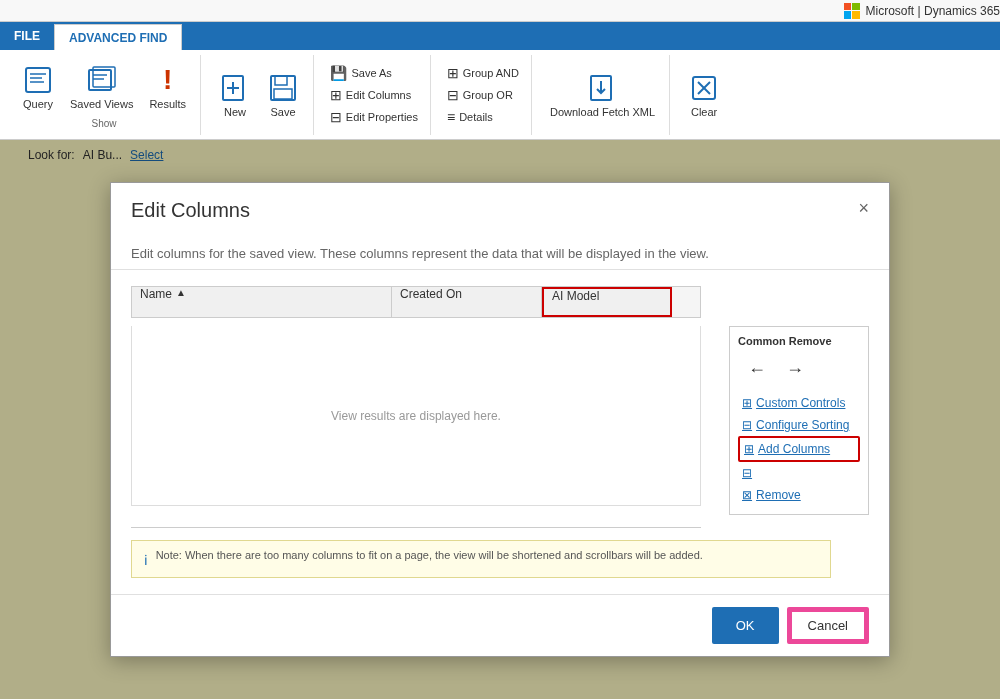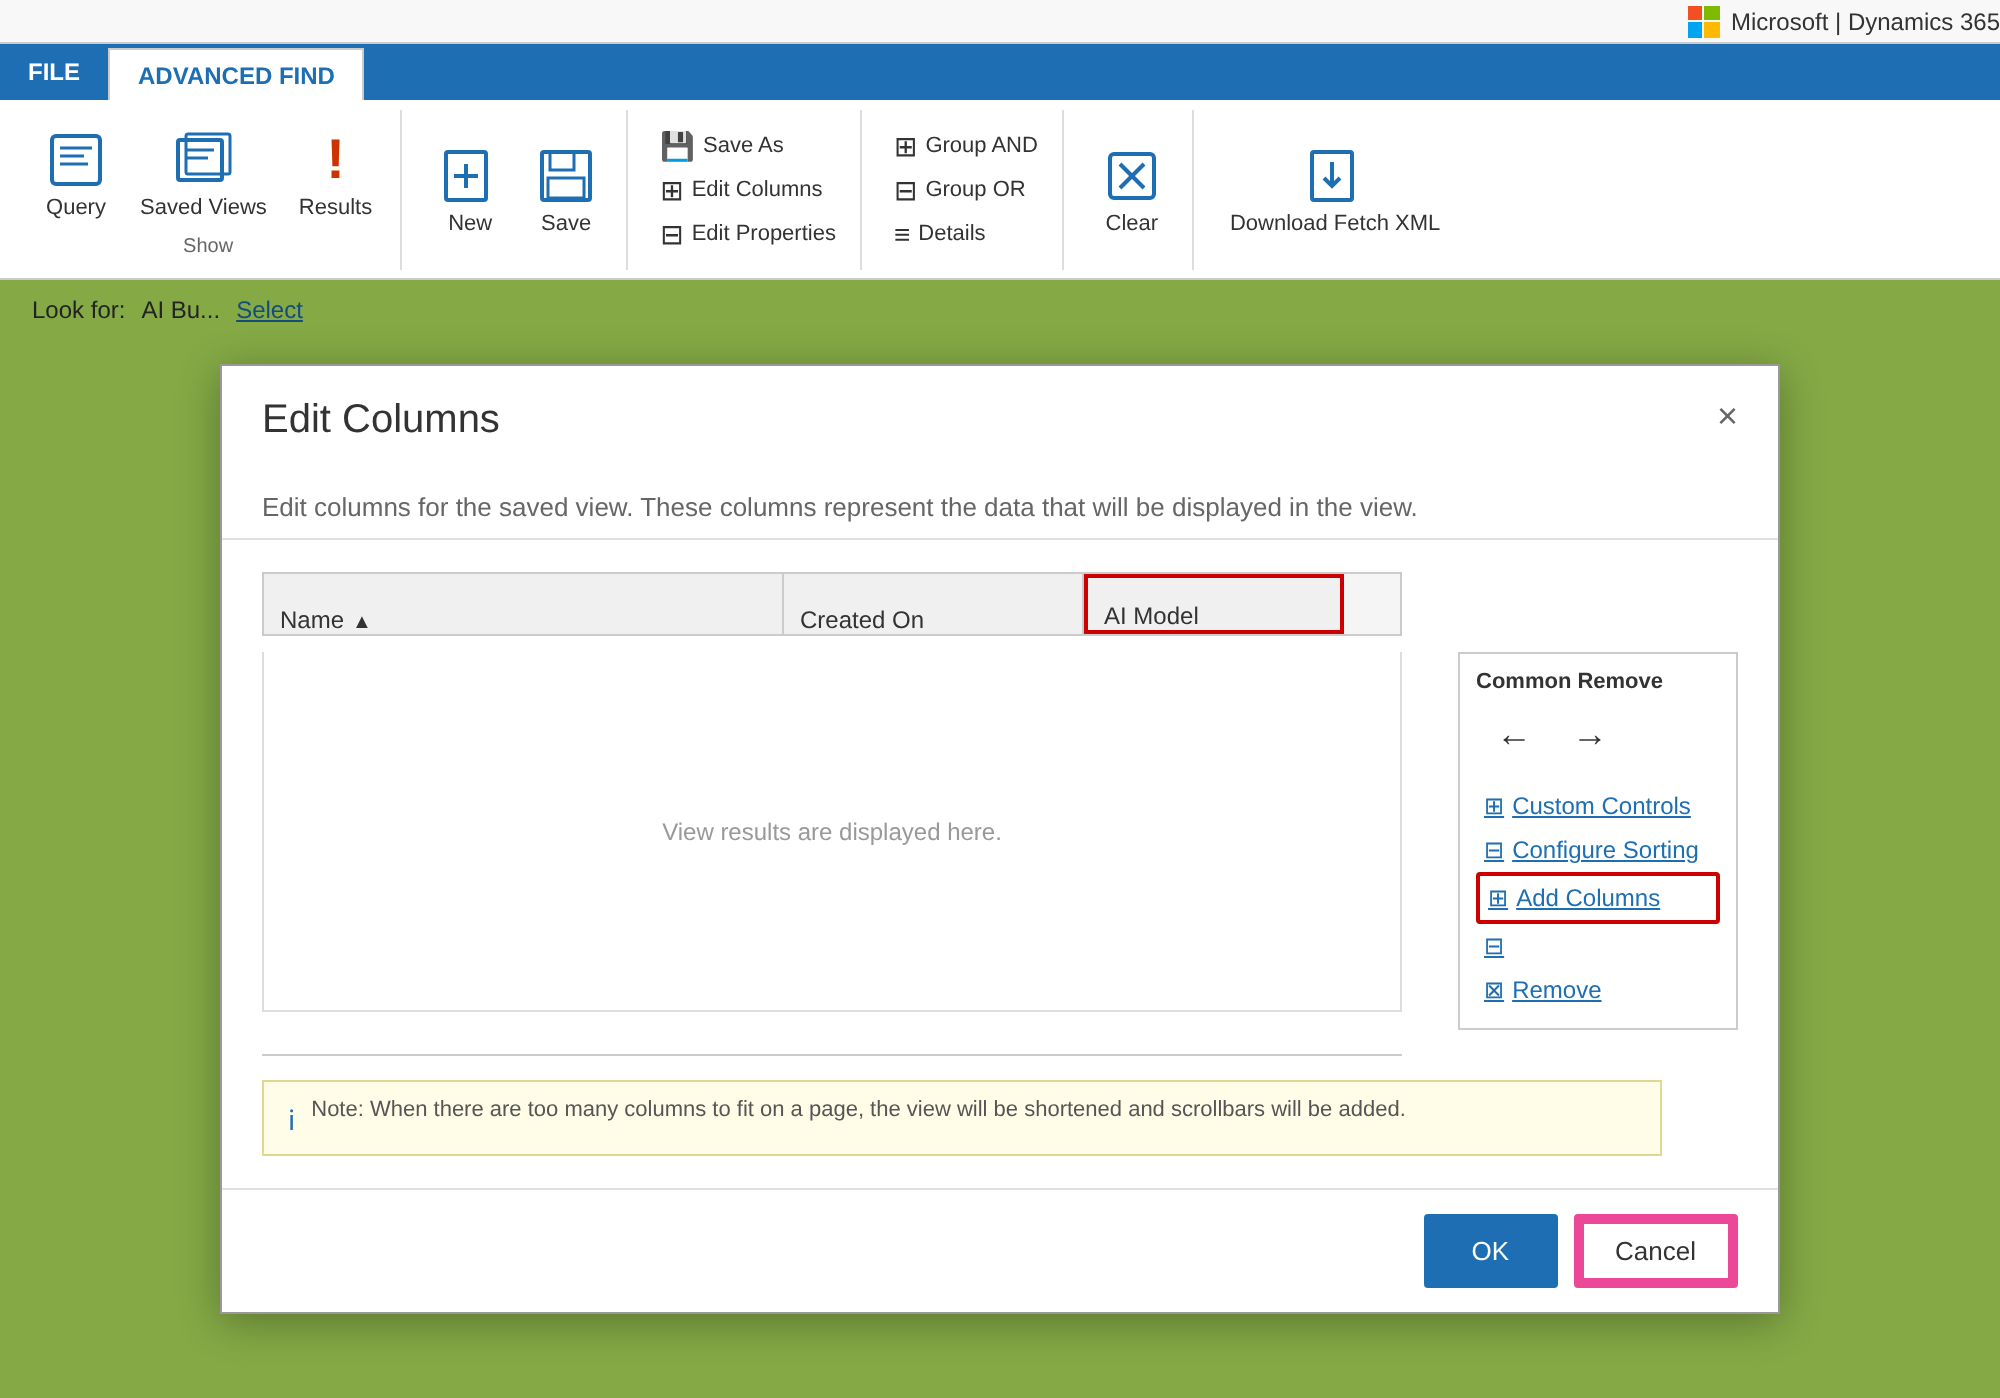--- a/index.html
+++ b/index.html
@@ -134,24 +134,24 @@
     .ribbon-btn-small .icon-sm { font-size: 14px; }
 
     .ribbon-col-btns {
       display: flex;
       flex-direction: column;
       gap: 2px;
     }
 
     
     .main-area {
-      background: #bef264;
+      background: #fef9c3;
       height: calc(699px - 22px - 28px - 90px);
       position: relative;
-      padding: 8px 16px;
+      padding: 8px 28px;
     }
 
     .look-for-bar {
       display: flex;
       align-items: center;
       gap: 8px;
       margin-bottom: 6px;
     }
     .look-for-label {
       font-size: 12px;
@@ -229,21 +229,21 @@
     .columns-table {
       border: 1px solid #ccc;
       display: flex;
       width: 570px;
       height: 32px;
       background: #f5f5f5;
     }
     .col-header {
       border-right: 1px solid #ccc;
       display: flex;
-      align-items: flex-end;
+      align-items: flex-start;
       padding: 0 8px;
       font-size: 12px;
       color: #333;
       background: #f0f0f0;
       cursor: pointer;
       height: 100%;
     }
     .col-header.active {
       border: 2px solid #cc0000;
       background: #f0f0f0;
@@ -499,39 +499,39 @@
         <span class="icon-sm">≡</span>
         <span>Details</span>
       </div>
     </div>
   </div>
 
   <div class="ribbon-group">
     <div class="ribbon-btn">
       <div class="icon">
         <svg width="32" height="32" viewBox="0 0 32 32">
+            <rect x="4" y="4" width="20" height="24" rx="1" fill="none" stroke="#1e6eb4" stroke-width="2"></rect>
+            <line x1="14" y1="9" x2="14" y2="20" stroke="#1e6eb4" stroke-width="2"></line>
+            <polyline points="10,17 14,21 18,17" fill="none" stroke="#1e6eb4" stroke-width="2"></polyline>
+          </svg>
+      </div>
+      <div class="label">Download Fetch XML</div>
+    </div>
+  </div>
+
+  <div class="ribbon-group">
+    <div class="ribbon-btn">
+      <div class="icon">
+        <svg width="32" height="32" viewBox="0 0 32 32">
             <rect x="5" y="5" width="22" height="22" rx="2" fill="none" stroke="#1e6eb4" stroke-width="2"></rect>
             <line x1="10" y1="10" x2="22" y2="22" stroke="#1e6eb4" stroke-width="2"></line>
             <line x1="22" y1="10" x2="10" y2="22" stroke="#1e6eb4" stroke-width="2"></line>
           </svg>
       </div>
       <div class="label">Clear</div>
-    </div>
-  </div>
-
-  <div class="ribbon-group">
-    <div class="ribbon-btn">
-      <div class="icon">
-        <svg width="32" height="32" viewBox="0 0 32 32">
-            <rect x="4" y="4" width="20" height="24" rx="1" fill="none" stroke="#1e6eb4" stroke-width="2"></rect>
-            <line x1="14" y1="9" x2="14" y2="20" stroke="#1e6eb4" stroke-width="2"></line>
-            <polyline points="10,17 14,21 18,17" fill="none" stroke="#1e6eb4" stroke-width="2"></polyline>
-          </svg>
-      </div>
-      <div class="label">Download Fetch XML</div>
     </div>
   </div>
 </div>
 
 <div class="main-area">
   <div class="look-for-bar">
     <span class="look-for-label">Look for:</span>
     <span class="look-for-value">AI Bu...</span>
     <button class="select-btn">Select</button>
   </div>

